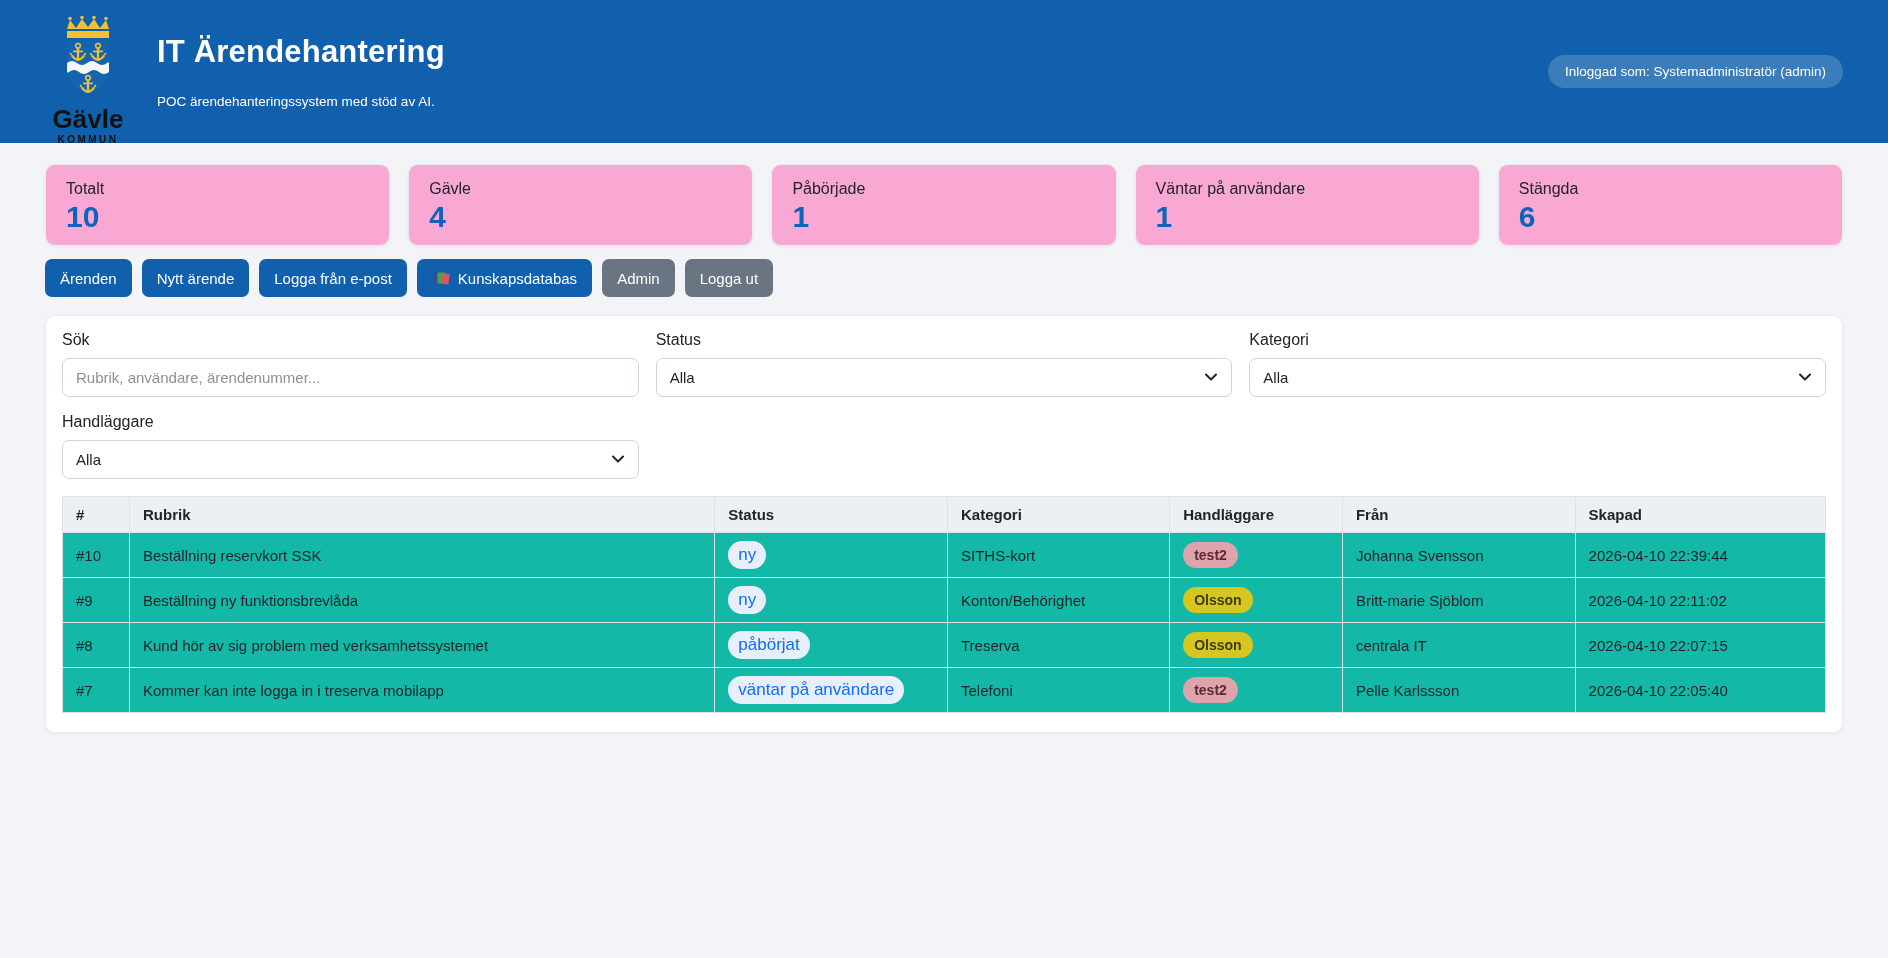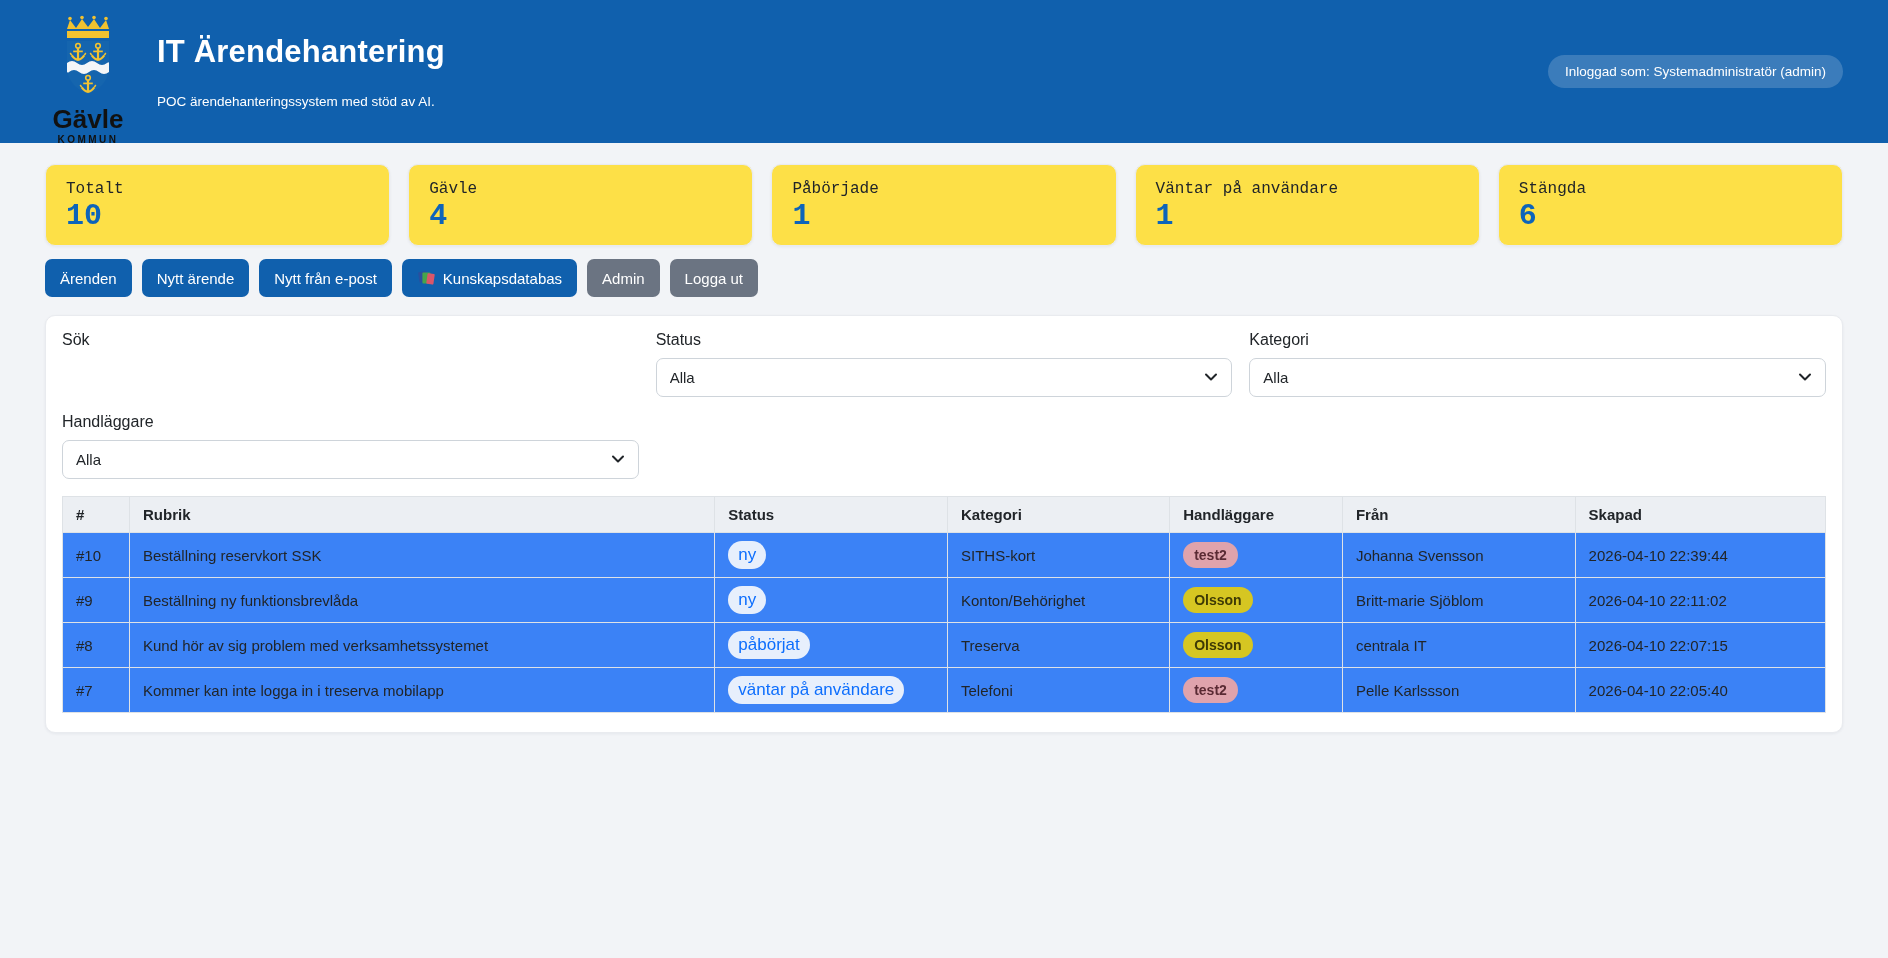--- a/index.html
+++ b/index.html
@@ -20,22 +20,22 @@
   .login-badge {
     margin-left:auto; background:rgba(255,255,255,.18); color:#fff;
     font-size:13.5px; font-weight:normal; padding:9px 17px; border-radius:50px; white-space:nowrap;
   }
 
   
   .page { padding:0 45px; }
 
   .stats-row { display:grid; grid-template-columns:repeat(5,1fr); gap:18px; margin-top:21px; }
   .stat-card {
-    background:#fde047; border-radius:10px; padding:15px 20px; height:82px;
-    border:1px solid #e9ebef; box-shadow:0 1px 3px rgba(20,40,70,.06);font-family:Liberation Mono, monospace;
+    background:#f9a8d4; border-radius:10px; padding:15px 20px; height:82px;
+    border:1px solid #e9ebef; box-shadow:0 1px 3px rgba(20,40,70,.06);
   }
   .stat-label { font-size:16px; color:#212529; }
   .stat-value { font-size:30px; font-weight:bold; color:var(--stat-number,#0d64ba); line-height:1.1; margin-top:2px; }
 
   .nav-row { display:flex; gap:10px; margin-top:13px; }
   .btn {
     border:none; border-radius:7px; padding:10px 15px; font-size:15px; color:#fff;
     font-family:"Liberation Sans", sans-serif; cursor:pointer;
     display:inline-flex; align-items:center; gap:8px;
   }
@@ -57,21 +57,21 @@
     color:#212529; background:#fff; outline:none;
   }
   .text-input::placeholder { color:#8a9199; }
   .select-input { appearance:none; -webkit-appearance:none; -moz-appearance:none; padding-right:19px; }
   .chevron-down { position:absolute; right:13px; top:11px; pointer-events:none; }
 
   
   table { width:100%; border-collapse:collapse; margin-top:17px; }
   th, td { border:1px solid #dee2e6; padding:8px 13px; font-size:15px; text-align:left; vertical-align:middle; }
   th { background:#eceff3; font-weight:bold; height:36px; }
-  td { height:39px; background:#3b82f6; }
+  td { height:39px; background:#14b8a6; }
   .status-badge {
     display:inline-block; background:var(--status-bg,#e7effc); color:var(--status-text,#0d6efd);
     font-size:17px; padding:4px 10px; border-radius:20px;
   }
   .assignee-badge {
     display:inline-block; font-size:14px; font-weight:bold;
     padding:5px 11px; border-radius:13px;
   }
 </style>
 </head>
@@ -140,21 +140,21 @@
     </div>
 
   <div class="nav-row" id="nav-row">
       <button class="btn primary">
         <span>Ärenden</span>
       </button>
       <button class="btn primary">
         <span>Nytt ärende</span>
       </button>
       <button class="btn primary">
-        <span>Nytt från e-post</span>
+        <span>Logga från e-post</span>
       </button>
       <button class="btn primary">
         <svg viewBox="0 0 20 20" class="books-icon">
           <rect x="2" y="3" width="9" height="12" rx="1" fill="#2b4f9e" transform="rotate(-8 6 9)"></rect>
           <rect x="6" y="4" width="9" height="12" rx="1" fill="#46a54b"></rect>
           <rect x="11" y="5" width="8" height="12" rx="1" fill="#d9566a" transform="rotate(8 15 11)"></rect>
         </svg>
         <span>Kunskapsdatabas</span>
       </button>
       <button class="btn secondary">
@@ -162,20 +162,21 @@
       </button>
       <button class="btn secondary">
         <span>Logga ut</span>
       </button>
     </div>
 
   <div class="main-card">
     <div class="filter-grid">
       <div>
         <div class="filter-label">Sök</div>
+        <input class="text-input" type="text" placeholder="Rubrik, användare, ärendenummer..." style="">
       </div>
       <div>
         <div class="filter-label">Status</div>
         <div class="control-wrap">
           <select class="select-input">
             <option>Alla</option>
           </select>
           <svg class="chevron-down" width="16" height="16" viewBox="0 0 16 16">
             <path d="M3,5.5 L8,10.5 L13,5.5" fill="none" stroke="#212529" stroke-width="2" stroke-linecap="round" stroke-linejoin="round"></path>
           </svg>

